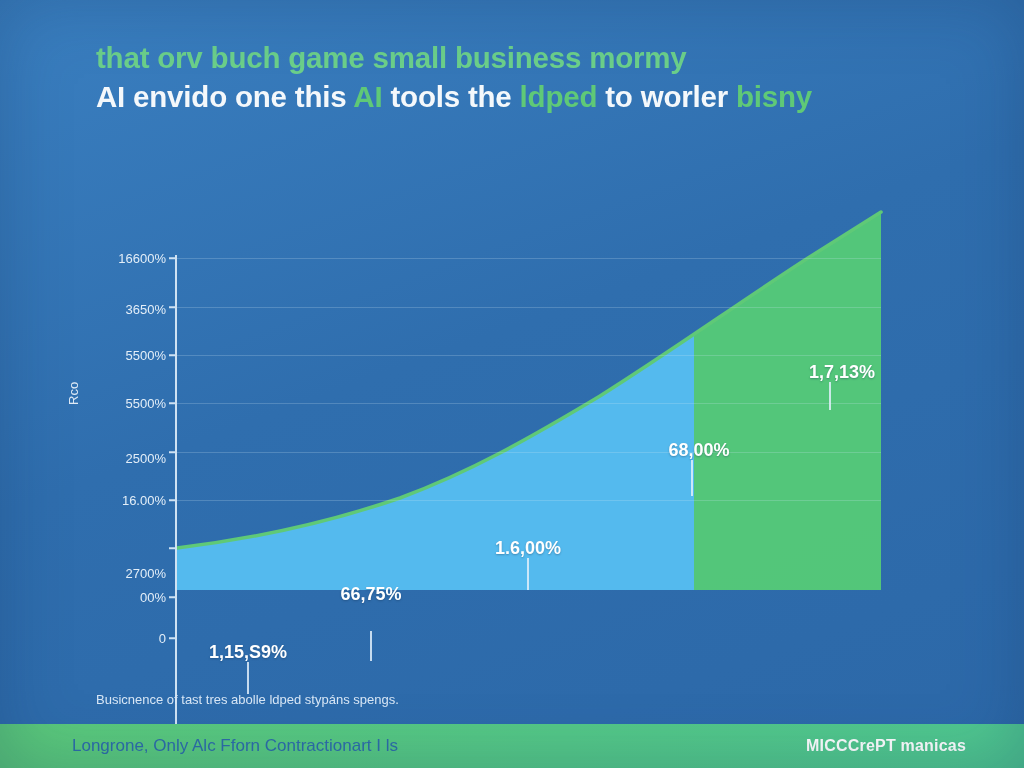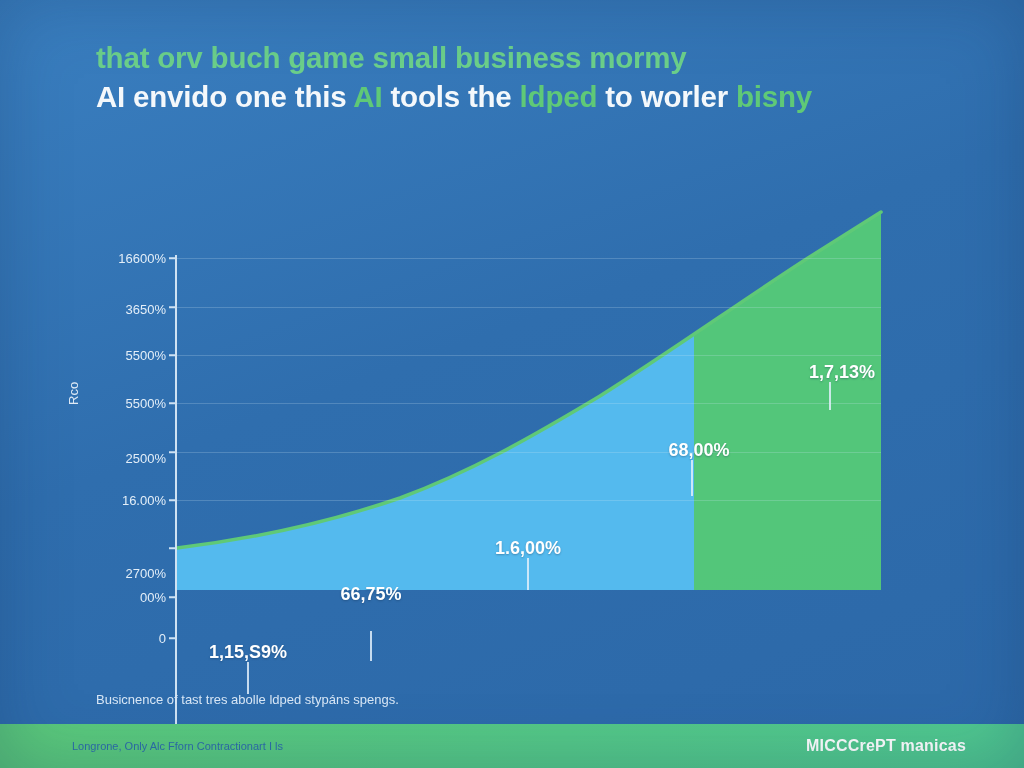--- a/index.html
+++ b/index.html
@@ -160,21 +160,21 @@
     bottom: 0;
     width: 1024px;
     height: 44px;
     background: linear-gradient(90deg, #5bc97a 0%, #54c887 55%, #4fc790 100%);
   }
   #footer-left {
     position: absolute;
     left: 72px;
     top: 50%;
     transform: translateY(-50%);
-    font-size: 11px;
+    font-size: 17px;
     color: #2d6da8;
     white-space: nowrap;
   }
   #footer-right {
     position: absolute;
     right: 58px;
     top: 50%;
     transform: translateY(-50%);
     font-size: 16px;
     font-weight: bold;

